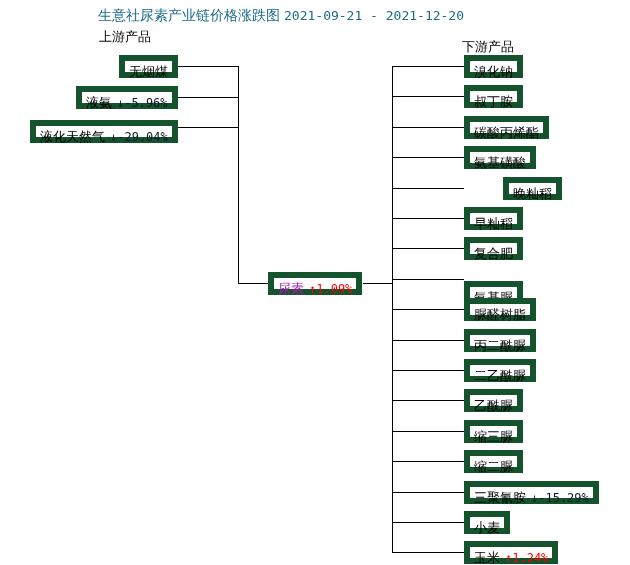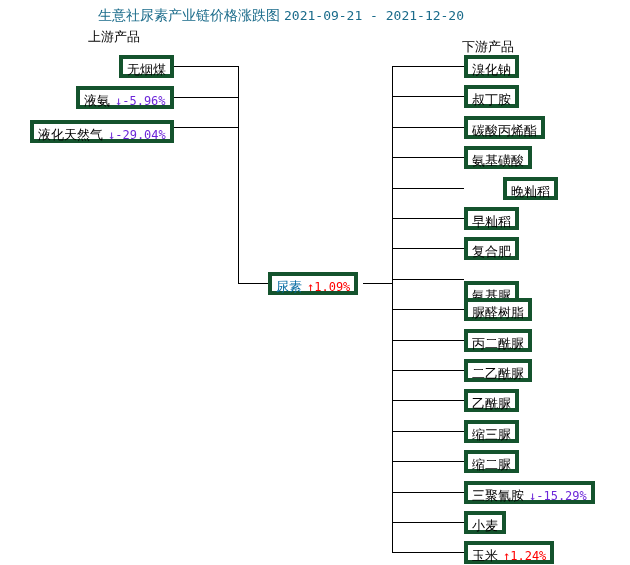--- a/index.html
+++ b/index.html
@@ -35,46 +35,46 @@
     font-size: 13px;
     color: #1a6b8a;
     padding-left: 4px;
   }
   .col-label {
     position: absolute;
     font-size: 13px;
     color: #000000;
     white-space: nowrap;
   }
-  .col-label.up { left: 88px; top: 28px; text-align: right; }
+  .col-label.up { left: 99px; top: 28px; text-align: right; }
   .col-label.down { left: 462px; top: 38px; }
 
   
   .node {
     position: absolute;
     box-sizing: border-box;
-    border: 4px solid #14532d;
+    border: 6px solid #14532d;
     background: #ffffff;
     height: 23px;
     line-height: 21px;
     padding: 0 4px;
     white-space: nowrap;
     font-size: 13px;
     color: #000000;
     z-index: 5;
   }
   .node .nm { color: #000000; }
-  .node.center .nm { color: #0369a1; }
+  .node.center .nm { color: #a21caf; }
   .node .pct {
     font-family: "DejaVu Sans Mono", "Liberation Mono", monospace;
     font-size: 12px;
     padding-left: 5px;
   }
   .pct.up   { color: #ff0000; }
-  .pct.down { color: #6d28d9; }
+  .pct.down { color: #0f172a; }
 
   
   .node.up { text-align: left; }
 
   
   .ln {
     position: absolute;
     background: #000000;
     z-index: 1;
   }

